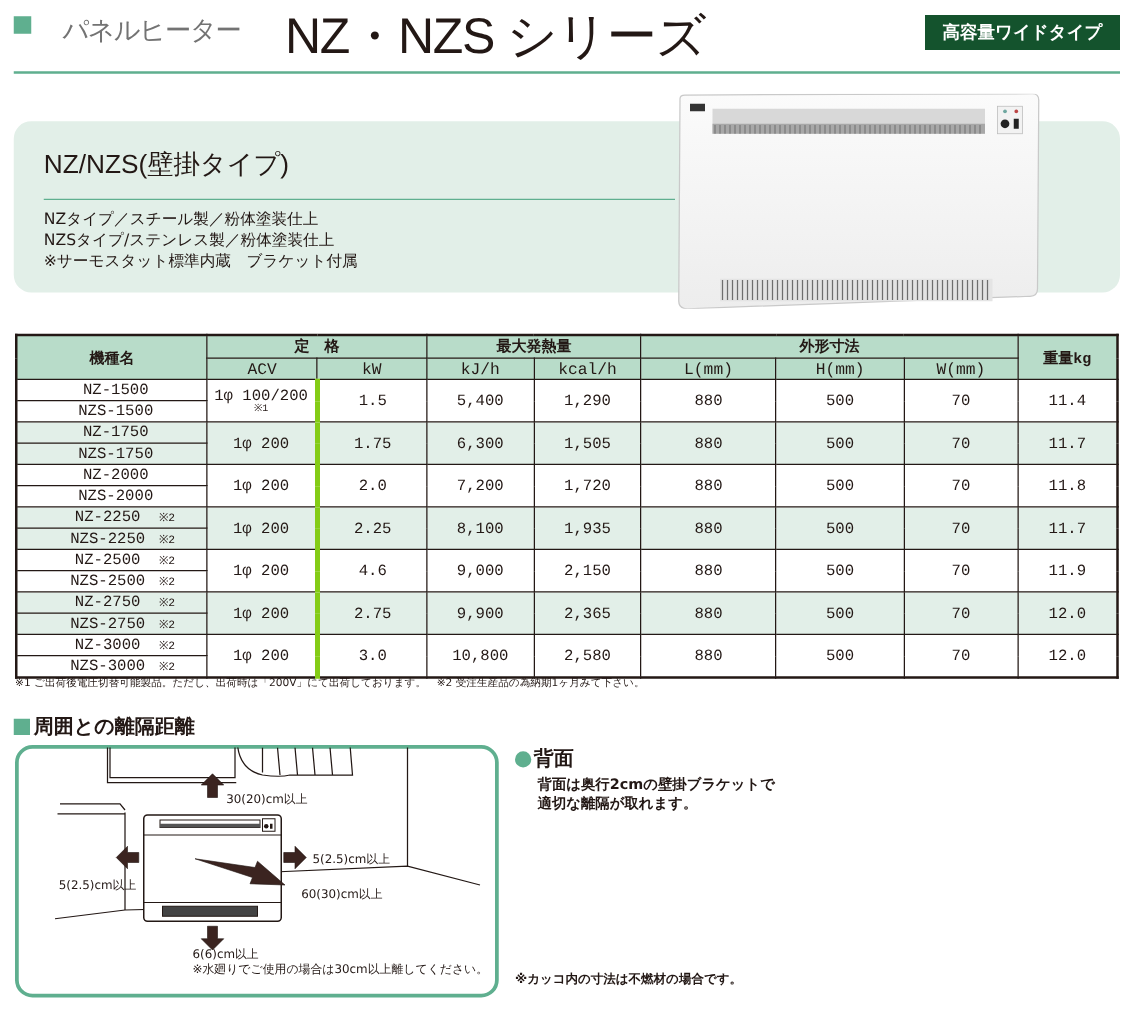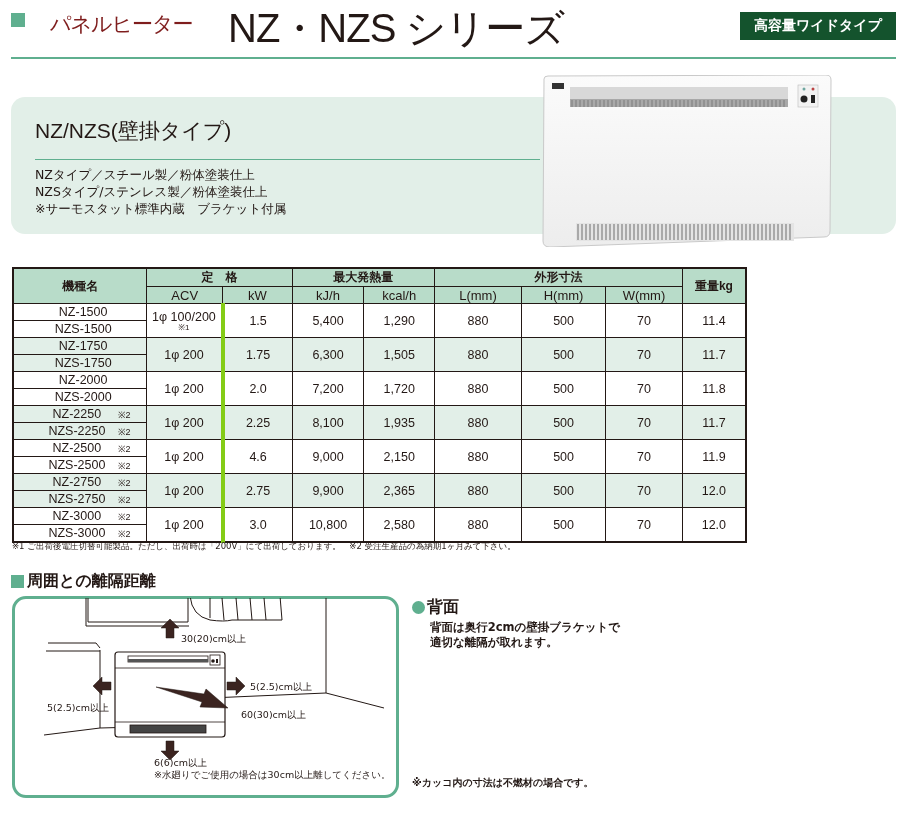--- a/index.html
+++ b/index.html
@@ -2,38 +2,38 @@
 <html><head>
 <meta charset="utf-8">
 <style>
   html, body { margin: 0; padding: 0; background: #ffffff; }
   body { width: 906px; height: 813px; position: relative; overflow: hidden;
          font-family: "DejaVu Sans", "Liberation Sans", sans-serif; color: #231815; }
   .abs { position: absolute; }
 
   
   .hdr-square { left: 11px; top: 13px; width: 14px; height: 14px; background: #5faf8f; }
-  .hdr-sub { left: 50px; top: 10px; font-size: 21px; letter-spacing: -1px; color: #7f1d1d; }
+  .hdr-sub { left: 50px; top: 10px; font-size: 21px; letter-spacing: -1px; color: #737373; }
   .hdr-title { left: 204px; top: 1px; font-size: 40px; letter-spacing: -1px; font-family: "Liberation Sans", sans-serif; color: #231815; margin-left: 24px; }
   .hdr-badge { left: 740px; top: 12px; width: 156px; height: 28px; background: #14532d; color: #ffffff;
                font-size: 14px; font-weight: bold; display: flex; align-items: center; justify-content: center; letter-spacing: 0; }
   .hdr-line { left: 11px; top: 57px; width: 885px; height: 2px; background: #5faf8f; }
 
   
   .panel { left: 11px; top: 97px; width: 885px; height: 137px; background: #e2efe8; border-radius: 14px; }
   .panel-title { left: 35px; top: 117px; font-size: 21px; font-family: "Liberation Sans", sans-serif; color: #231815; }
   .panel-rule { left: 35px; top: 159px; width: 505px; height: 1px; background: #5faf8f; }
   .panel-lines { left: 35px; top: 166px; font-size: 12.5px; line-height: 17px; color: #231815; }
 
   
   .heater { left: 540px; top: 75px; width: 292px; height: 172px; }
 
   
-  table.spec { position: absolute; left: 12px; top: 267px; width: 735px; border-collapse: collapse;
-               font-family: Liberation Sans, sans-serif; font-size: 12.5px; color: #231815; border: 2px solid #231815; }
+  table.spec { position: absolute; left: 12px; top: 267px; width: 883px; border-collapse: collapse;
+               font-family: Liberation Mono, monospace; font-size: 12.5px; color: #231815; border: 2px solid #231815; }
   table.spec th { background: #b8dcc9; font-weight: bold; font-size: 12px; height: 16px; border: 1px solid #231815; padding: 0; text-align: center; }
   table.spec th.sub { font-weight: normal; font-size: 13px; }
   table.spec td { border: 1px solid #231815; padding: 0; text-align: center; height: 16px; }
   table.spec td.model { text-align: center; padding-left: 6px; height: 16px; }
   table.spec td.model span.mn { display: inline-block; width: 82px; }
   table.spec tr.g1 td { background: #e2efe8; }
   table.spec td.kwcol { border-left: 4px solid #84cc16; }
   .acv-note { display: block; font-size: 8px; line-height: 8px; }
 
   .table-note { left: 12px; top: 541px; font-size: 8.5px; color: #231815; }

